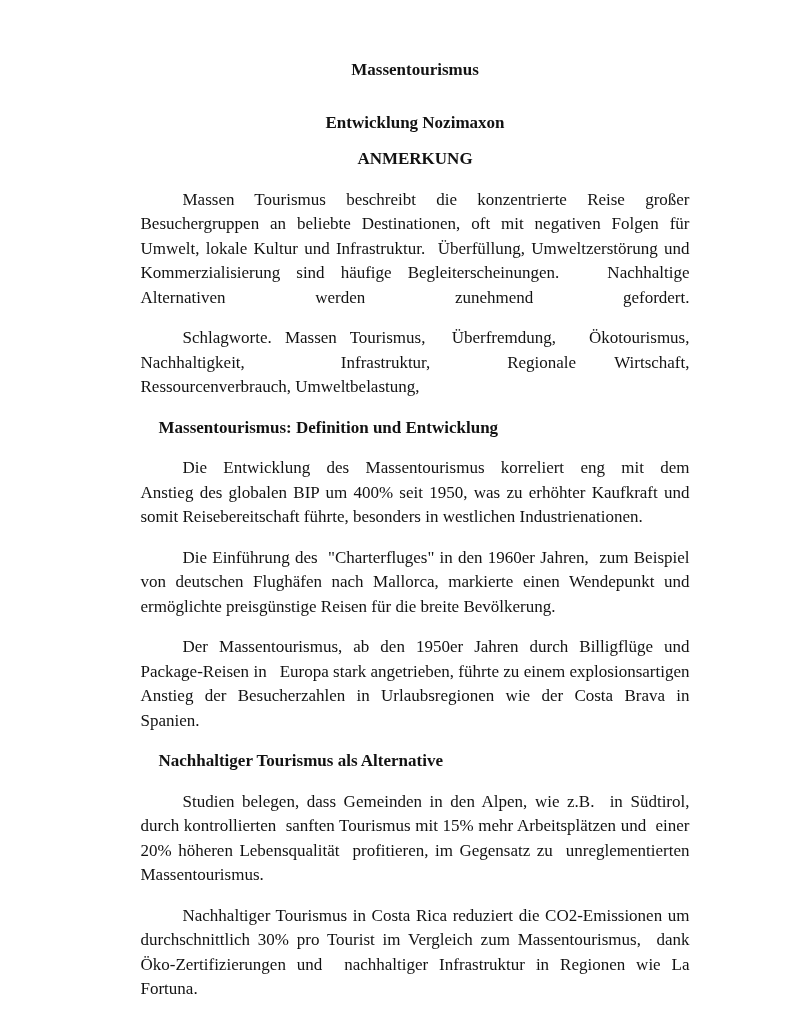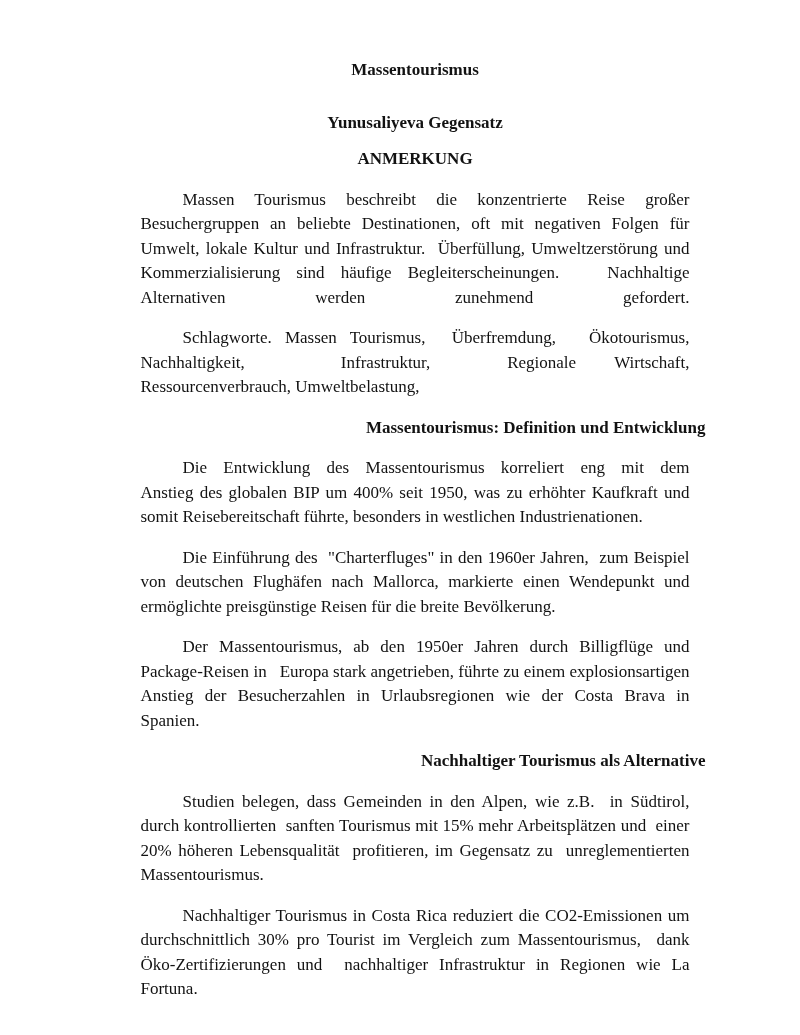--- a/index.html
+++ b/index.html
@@ -40,38 +40,38 @@
 
   .abstract        { margin-top: 0; }
   .keywords        { margin-top: 16px; text-indent: 44px; }
   .keywords .kw-label { font-weight: normal; }
 
   h2.section-heading {
     font-size: 17px;
     font-weight: bold;
     margin: 3px 0 0 34px;
     line-height: 24.5px;
-    text-align: right;
+    text-align: left;
   }
   .h-sec1 { margin-top: 50px; }
   .h-sec2 { margin-top: 31px; }
 
   .par-2 { margin-top: 14px; }
   .par-3 { margin-top: 15px; }
   .par-s2-2 { margin-top: 13px; }
   .par-s2-3 { margin-top: 16px; }
 </style>
 </head>
 <body>
 
 <div class="page">
 
   <p class="centered doc-title">Massentourismus</p>
 
-  <p class="centered doc-author">Yunusaliyeva Gegensatz</p>
+  <p class="centered doc-author">Entwicklung Nozimaxon</p>
 
   <p class="centered doc-abstract-heading">ANMERKUNG</p>
 
   <p class="body-par abstract justify-last">Massen Tourismus beschreibt die konzentrierte Reise großer Besuchergruppen an beliebte Destinationen, oft mit negativen Folgen für Umwelt, lokale Kultur und Infrastruktur.  Überfüllung, Umweltzerstörung und Kommerzialisierung sind häufige Begleiterscheinungen.   Nachhaltige Alternativen werden zunehmend gefordert.</p>
 
   <p class="body-par keywords"><span class="kw-label">Schlagworte.</span><span>  Massen  Tourismus,    Überfremdung,     Ökotourismus, Nachhaltigkeit,     Infrastruktur,    Regionale  Wirtschaft,     Ressourcenverbrauch, Umweltbelastung,</span></p>
 
   <h2 class="section-heading h-sec1">Massentourismus: Definition und Entwicklung</h2>
 
   <p class="body-par">Die  Entwicklung  des  Massentourismus  korreliert  eng  mit  dem  Anstieg des globalen BIP um 400% seit 1950, was zu erhöhter Kaufkraft und somit Reisebereitschaft führte, besonders in westlichen Industrienationen.</p>

